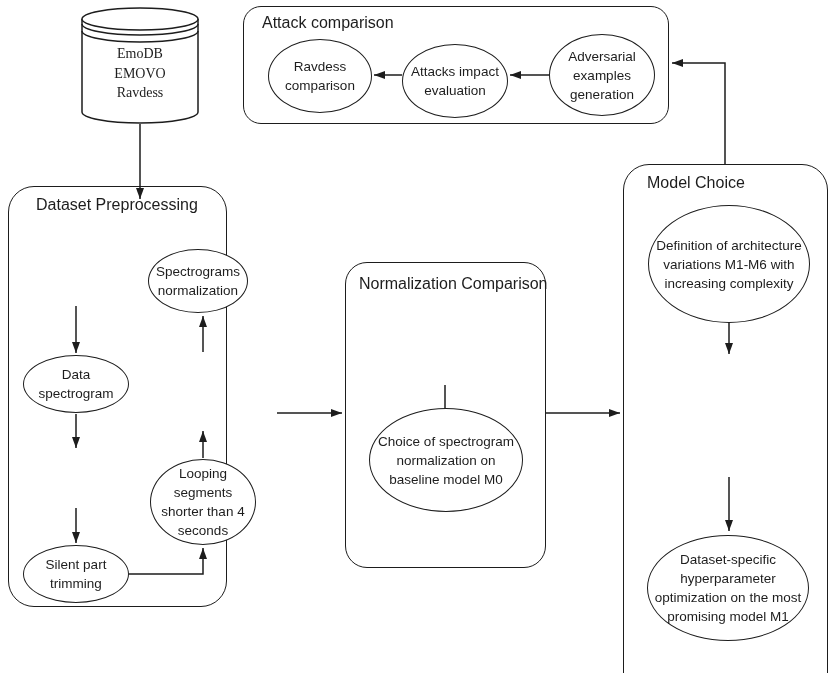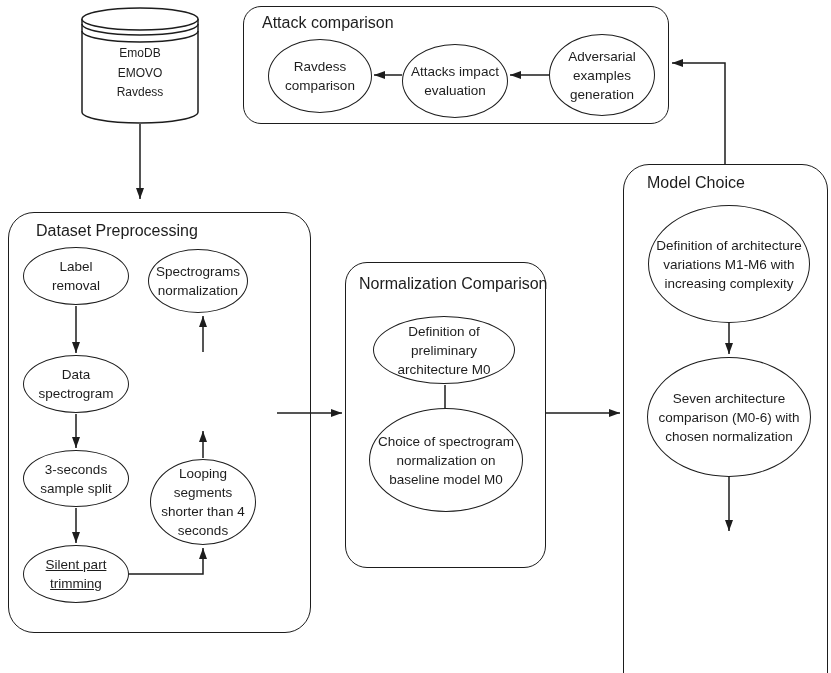--- a/index.html
+++ b/index.html
@@ -8,56 +8,56 @@
     font-family:"Liberation Sans",sans-serif;color:var(--text,#1d1d1d);overflow:hidden;
   }
   .wires{position:absolute;left:0;top:0;width:831px;height:673px;pointer-events:none;}
   .group{
     position:absolute;border:1.5px solid var(--line,#1d1d1d);
     box-sizing:border-box;background:transparent;
   }
   .gtitle{position:absolute;font-size:16px;white-space:nowrap;color:var(--text,#1d1d1d);}
   #g-attack{left:243px;top:6px;width:426px;height:118px;border-radius:18px;}
   #g-attack .gtitle{left:18px;top:7px;}
-  #g-prep{left:8px;top:212px;width:303px;height:421px;border-radius:26px;}
+  #g-prep{left:8px;top:186px;width:219px;height:421px;border-radius:26px;}
   #g-prep .gtitle{left:27px;top:9px;}
   #g-norm{left:345px;top:262px;width:201px;height:306px;border-radius:22px;}
   #g-norm .gtitle{left:13px;top:12px;}
   #g-model{left:623px;top:164px;width:205px;height:582px;border-radius:26px;}
   #g-model .gtitle{left:23px;top:9px;}
 
   .node{
     position:absolute;border:1.5px solid var(--line,#1d1d1d);border-radius:50%;
     box-sizing:border-box;background:#fff;display:flex;align-items:center;justify-content:center;
     text-align:center;
   }
   .nt{font-size:13.5px;line-height:19px;display:inline-block;}
 
   #n-datasets{left:268px;top:39px;width:104px;height:74px;}   #n-datasets .nt{max-width:84px;}
   #n-attacks{left:402px;top:44px;width:106px;height:74px;}    #n-attacks .nt{max-width:96px;}
   #n-adversarial{left:549px;top:34px;width:106px;height:82px;}#n-adversarial .nt{max-width:84px;}
 
   #n-label{left:23px;top:247px;width:106px;height:58px;}      #n-label .nt{max-width:64px;}
   #n-augment{left:23px;top:355px;width:106px;height:58px;}    #n-augment .nt{max-width:90px;}
   #n-split{left:23px;top:450px;width:106px;height:57px;}      #n-split .nt{max-width:84px;}
-  #n-silent{left:23px;top:545px;width:106px;height:58px;text-decoration:underline;}     #n-silent .nt{max-width:80px;}
+  #n-silent{left:23px;top:545px;width:106px;height:58px;}     #n-silent .nt{max-width:80px;}
   #n-spectronorm{left:148px;top:249px;width:100px;height:64px;} #n-spectronorm .nt{max-width:96px;}
   #n-logmel{left:151px;top:353px;width:104px;height:75px;}    #n-logmel .nt{max-width:92px;}
   #n-looping{left:150px;top:459px;width:106px;height:86px;}   #n-looping .nt{max-width:96px;}
 
   #n-prelim{left:373px;top:316px;width:142px;height:68px;}    #n-prelim .nt{max-width:108px;}
   #n-choice{left:369px;top:408px;width:154px;height:104px;}   #n-choice .nt{max-width:142px;}
 
   #n-archvar{left:648px;top:205px;width:162px;height:118px;}  #n-archvar .nt{max-width:158px;}
   #n-seven{left:647px;top:357px;width:164px;height:120px;}    #n-seven .nt{max-width:150px;}
   #n-hyper{left:647px;top:535px;width:162px;height:106px;}    #n-hyper .nt{max-width:156px;}
 
   .dbtext{
     position:absolute;left:82px;top:44px;width:116px;text-align:center;
-    font-size:12px;line-height:19.5px;
+    font-size:14px;line-height:19.5px;font-family:Liberation Serif, serif;
   }
   .dbtext span{display:block;}
 </style>
 </head>
 <body>
 
 <div class="canvas">
 
   <div class="group" id="g-attack">
     <span class="gtitle">Attack comparison</span>
@@ -114,46 +114,37 @@
   <div class="node" id="n-datasets">
     <span class="nt">Ravdess comparison</span>
   </div>
   <div class="node" id="n-attacks">
     <span class="nt">Attacks impact evaluation</span>
   </div>
   <div class="node" id="n-adversarial">
     <span class="nt">Adversarial examples generation</span>
   </div>
 
-  <div class="node" id="n-label">
-    <span class="nt">Label removal</span>
-  </div>
   <div class="node" id="n-augment">
     <span class="nt">Data spectrogram</span>
-  </div>
-  <div class="node" id="n-split">
-    <span class="nt">3-seconds sample split</span>
   </div>
   <div class="node" id="n-silent">
     <span class="nt">Silent part trimming</span>
   </div>
   <div class="node" id="n-spectronorm">
     <span class="nt">Spectrograms normalization</span>
   </div>
   <div class="node" id="n-looping">
     <span class="nt">Looping segments shorter than 4 seconds</span>
   </div>
 
-  <div class="node" id="n-prelim">
-    <span class="nt">Definition of preliminary architecture M0</span>
-  </div>
   <div class="node" id="n-choice">
     <span class="nt">Choice of spectrogram normalization on baseline model M0</span>
   </div>
 
   <div class="node" id="n-archvar">
     <span class="nt">Definition of architecture variations M1-M6 with increasing complexity</span>
   </div>
-  <div class="node" id="n-seven">
-    <span class="nt">Seven architecture comparison (M0-6) with chosen normalization</span>
+  <div class="node" id="n-hyper">
+    <span class="nt">Dataset-specific hyperparameter optimization on the most promising model M1</span>
   </div>
 
 </div>
 
 </body></html>

